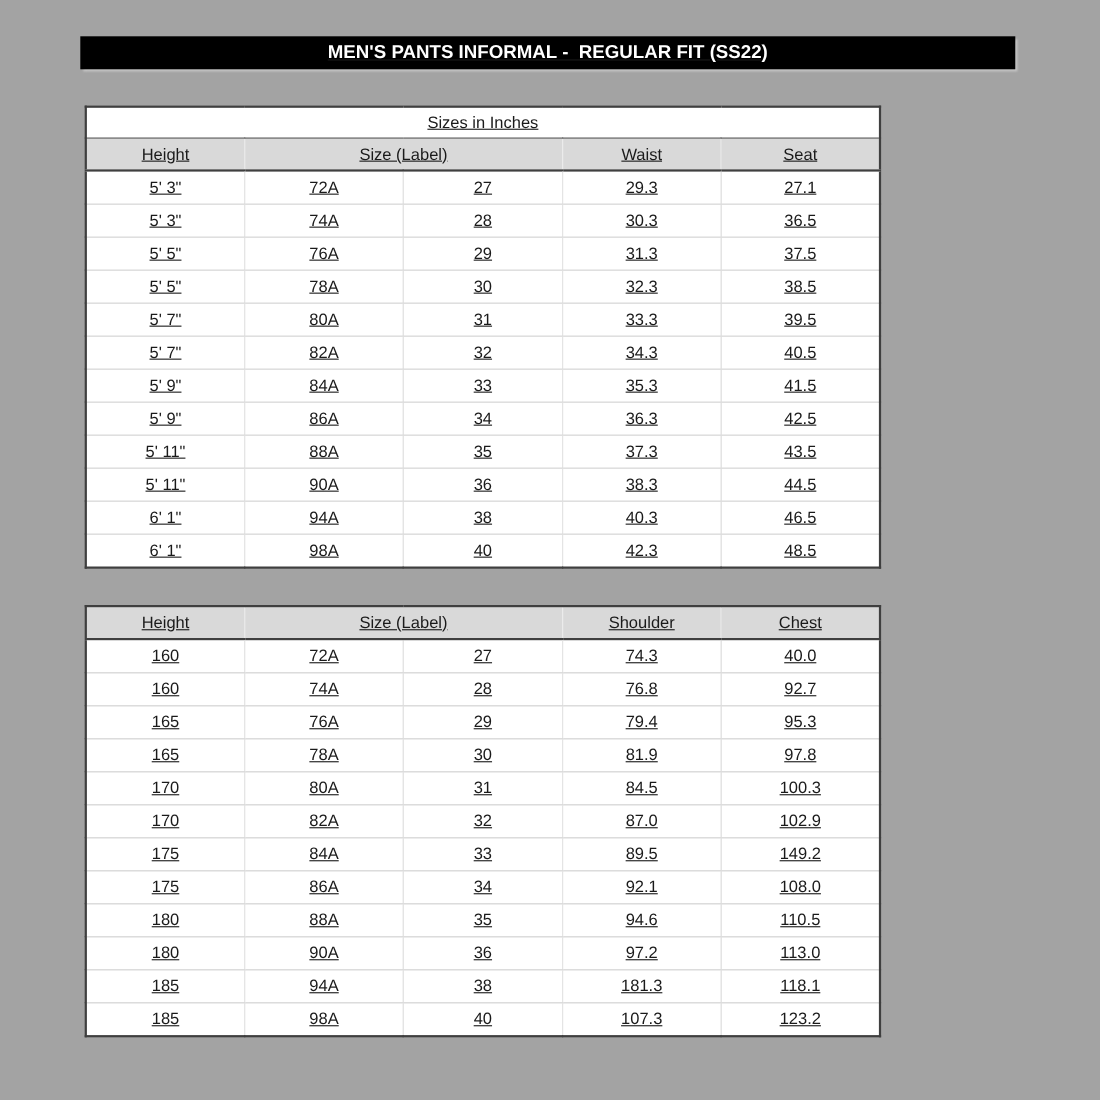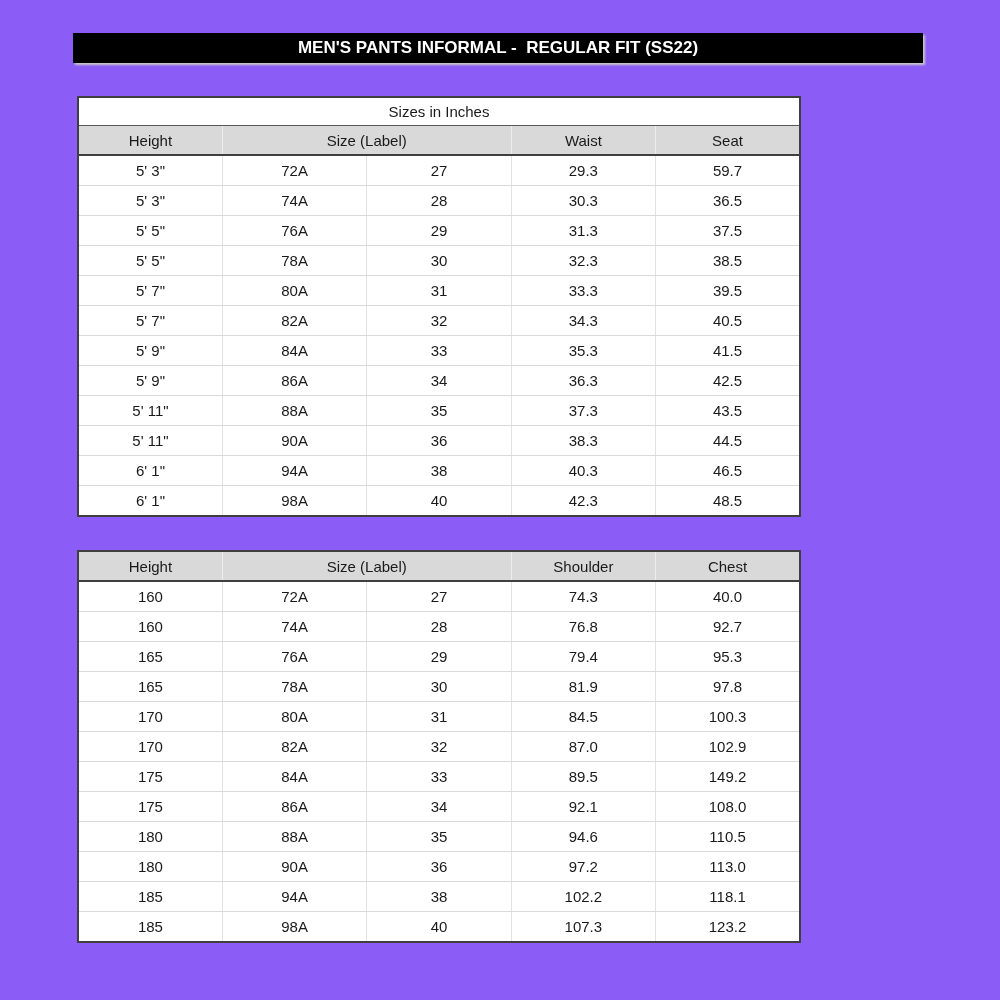--- a/index.html
+++ b/index.html
@@ -6,22 +6,23 @@
     margin: 0;
     padding: 0;
     background: #ffffff;
     font-family: "Liberation Sans", sans-serif;
     color: #1a1a1a;
   }
   .page {
     position: relative;
     width: 1000px;
     height: 1000px;
-    background: #8b5cf6;
+    background: #a3a3a3;
     overflow: hidden;
+    text-decoration: underline;
   }
   .title-bar {
     margin: 33px 77px 0 73px;
     height: 30px;
     line-height: 30px;
     background: #000000;
     color: #ffffff;
     font-weight: bold;
     font-size: 17px;
     text-align: center;
@@ -92,21 +93,21 @@
         <th>Waist</th>
         <th>Seat</th>
       </tr>
     </thead>
     <tbody>
         <tr>
           <td>5' 3"</td>
           <td>72A</td>
           <td>27</td>
           <td>29.3</td>
-          <td>59.7</td>
+          <td>27.1</td>
         </tr>
         <tr>
           <td>5' 3"</td>
           <td>74A</td>
           <td>28</td>
           <td>30.3</td>
           <td>36.5</td>
         </tr>
         <tr>
           <td>5' 5"</td>
@@ -265,21 +266,21 @@
           <td>180</td>
           <td>90A</td>
           <td>36</td>
           <td>97.2</td>
           <td>113.0</td>
         </tr>
         <tr>
           <td>185</td>
           <td>94A</td>
           <td>38</td>
-          <td>102.2</td>
+          <td>181.3</td>
           <td>118.1</td>
         </tr>
         <tr>
           <td>185</td>
           <td>98A</td>
           <td>40</td>
           <td>107.3</td>
           <td>123.2</td>
         </tr>
       </tbody>

